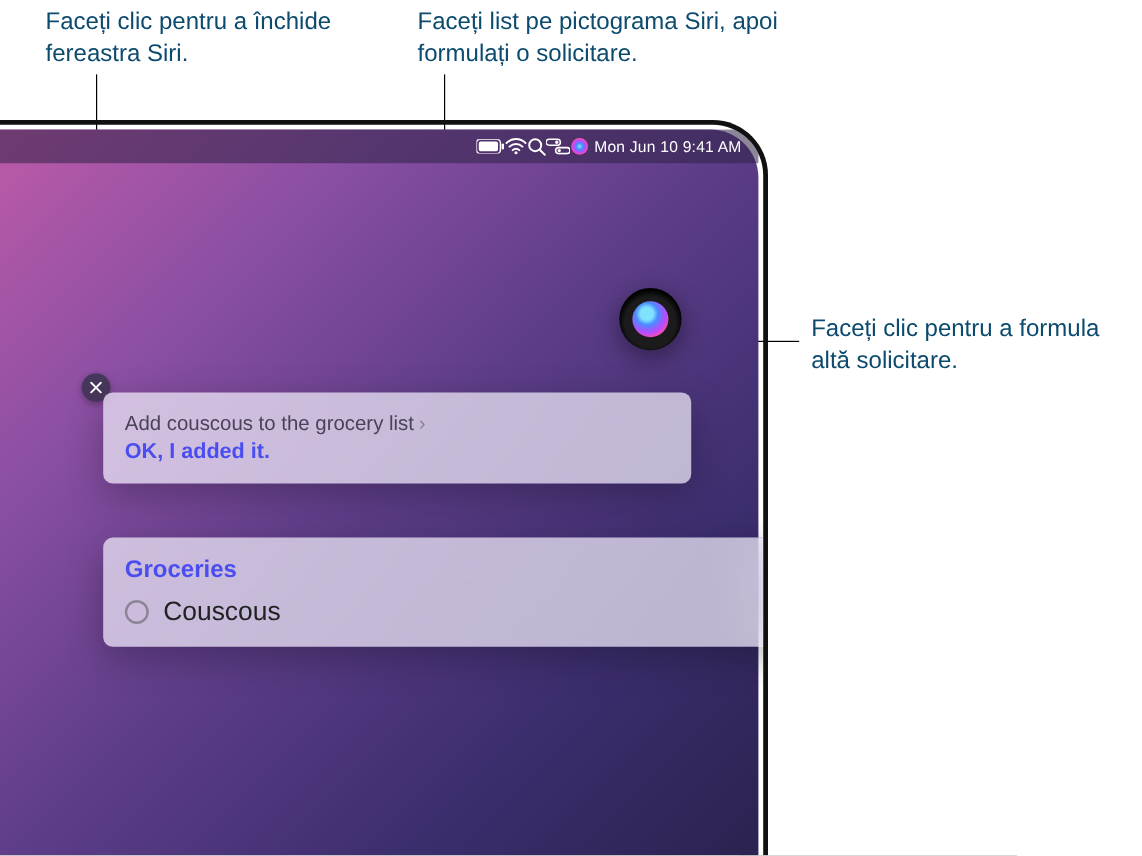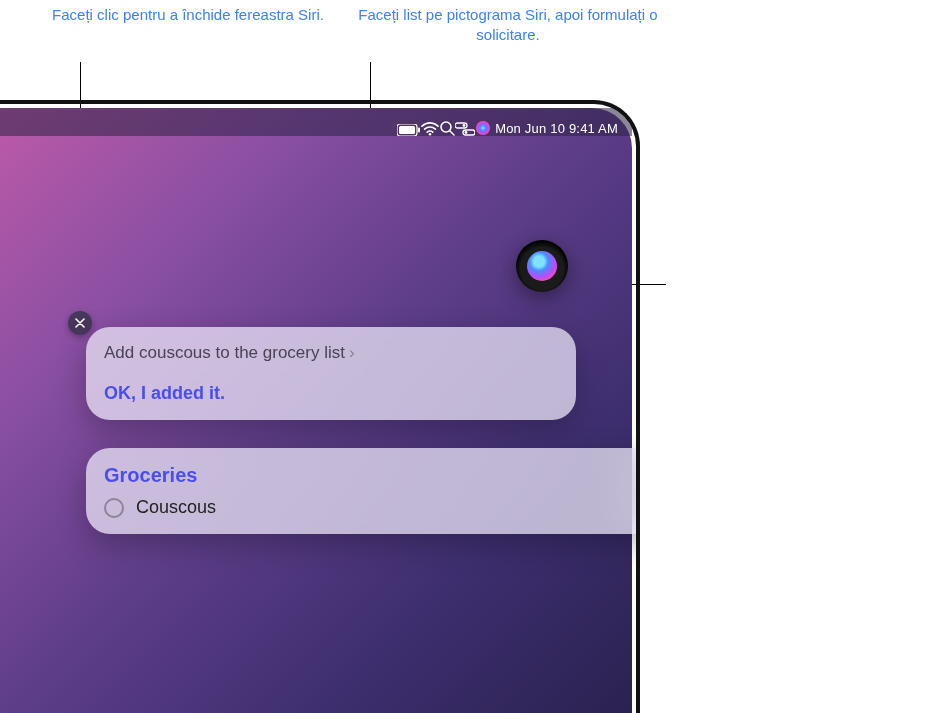--- a/index.html
+++ b/index.html
@@ -1,72 +1,73 @@
 <!DOCTYPE html>
 <html><head>
   <meta charset="utf-8">
   <style>
     * { margin:0; padding:0; box-sizing:border-box; }
     html,body { width:952px; height:713px; font-family:-apple-system,Helvetica,Arial,sans-serif; background:#fff; overflow:hidden; }
     .canvas { position:relative; width:952px; height:713px; }
 
     
-    .callout { position:absolute; font-size:15px; color:#3b82f6; line-height:1.35;text-align:center; }
+    .callout { position:absolute; font-size:20px; color:#0c4a6e; line-height:1.35; }
     .leader  { position:absolute; background:#000; }
 
     
     .frame   { position:absolute; left:0; top:100px; width:640px; height:613px;
                border:4px solid #111; border-left:none; border-bottom:none;
                border-top-right-radius:46px; overflow:hidden; }
     .screen  { position:absolute; left:0; top:4px; right:4px; bottom:0;
                border-top-right-radius:40px;
                background:linear-gradient(135deg,#bd5aa8 0%,#8a4fa3 25%,#5d3d88 50%,#3d2e6f 75%,#2b2250 100%); }
 
     
     .menubar { position:absolute; top:0; left:0; right:0; height:28px;
                background:rgba(45,35,70,0.55);
-               display:flex; align-items:flex-end; justify-content:flex-end;
+               display:flex; align-items:center; justify-content:flex-end;
                gap:0; padding:0 14px 0 0; color:#fff; font-size:13px; }
     .menubar .mi { display:inline-flex; align-items:center; }
     .menubar svg { display:block; }
     .datetime { margin-left:4px; letter-spacing:.2px; }
 
     
     .siri-rnd { position:absolute; width:52px; height:52px; border-radius:50%;
                 background:radial-gradient(circle at 50% 55%,#1b1b1b 0 55%,#000 70%);
                 box-shadow:0 6px 20px rgba(0,0,0,.4); }
     .siri-rnd .orb { position:absolute; inset:11px; border-radius:50%;
                 background:radial-gradient(circle at 40% 35%,#7fe3ff 0 20%,#4b8bff 35%,#b84bff 60%,#ff4fa3 80%,#ff9d4b 95%); }
 
     
     .close { position:absolute; width:24px; height:24px; border-radius:50%;
              background:rgba(60,50,80,.85); color:#fff; display:flex;
              align-items:center; justify-content:center; font-size:14px;
              box-shadow:0 2px 6px rgba(0,0,0,.3); cursor:pointer; }
 
     
-    .card { position:absolute; border-radius:24px; padding:16px 18px;
+    .card { position:absolute; border-radius:8px; padding:16px 18px;
             background:rgba(240,235,250,.72); backdrop-filter:blur(18px);
             box-shadow:0 10px 30px rgba(0,0,0,.25); }
     .req  { color:#4a4358; font-size:17px; display:flex; align-items:center; gap:4px;}
     .req .chev { color:#8a8395; }
-    .conf { margin-top:20px; color:#4a4df0; font-weight:600; font-size:18px; }
+    .conf { margin-top:3px; color:#4a4df0; font-weight:600; font-size:18px; }
     .list-title { color:#4a4df0; font-weight:700; font-size:20px; margin-bottom:10px;}
-    .li { display:flex; align-items:center; gap:12px; color:#222; font-size:18px; }
+    .li { display:flex; align-items:center; gap:12px; color:#222; font-size:22px; }
     .li .ring { width:20px; height:20px; border:2px solid #8b8597; border-radius:50%; }
   </style>
 </head>
 <body>
 
 <div class="canvas">
 
   <div class="callout" style="left:38px; top:5px; width:300px">Faceți clic pentru a închide fereastra Siri.</div>
 
   <div class="callout" style="left:348px; top:5px; width:320px">Faceți list pe pictograma Siri, apoi formulați o solicitare.</div>
 
+  <div class="callout" style="left:676px; top:261px; width:260px">Faceți clic pentru a formula altă solicitare.</div>
 
   <div class="leader" style="left:80px;  top:62px;  width:1px; height:252px"></div>
   <div class="leader" style="left:370px; top:62px;  width:1px; height:50px"></div>
   <div class="leader" style="left:566px; top:284px; width:100px; height:1px"></div>
 
   <div class="frame">
     <div class="screen">
 
       <div class="menubar">
         <span class="mi">

